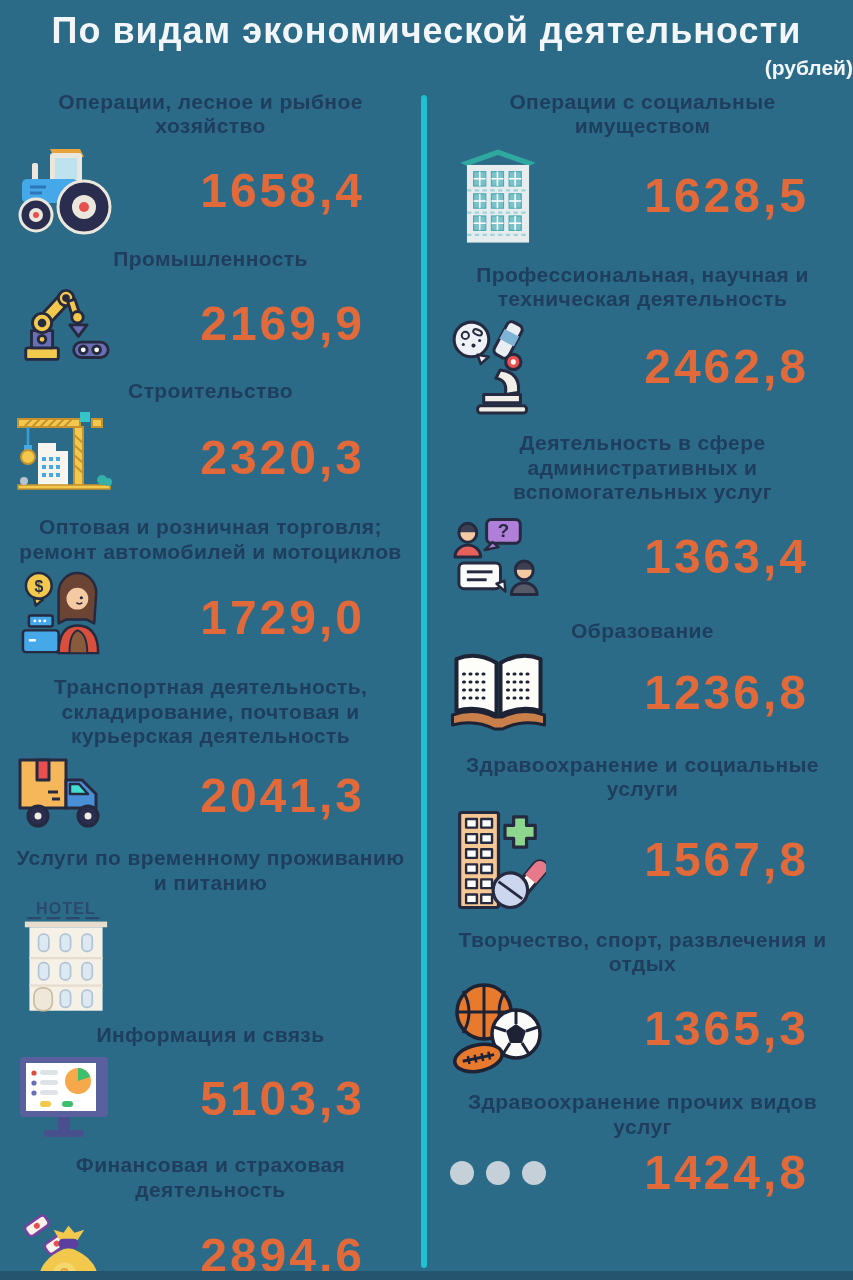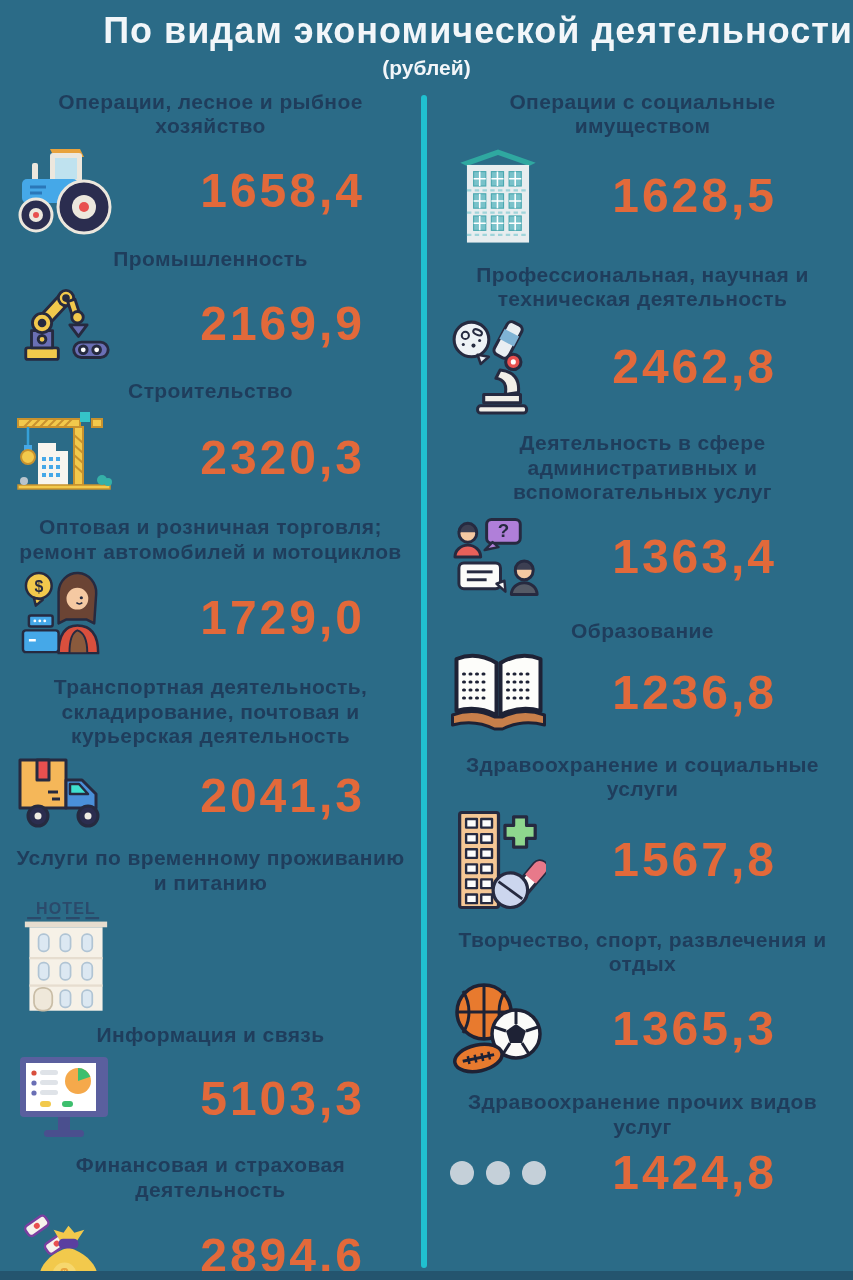--- a/index.html
+++ b/index.html
@@ -2,43 +2,43 @@
 <html style="--bg: #2b6b87; --divider: #20c0d0; --title: #f2f6f9; --cat: #1f3d5c; --val: #e2693a; --bottombar: #24546e;"><head>
 <meta charset="utf-8">
 <style>
   html,body{margin:0;padding:0;background:#10303f;}
   .stage{
     position:relative;width:853px;height:1280px;overflow:hidden;
     background:var(--bg,#2b6b87);
     font-family:"Liberation Sans","DejaVu Sans",sans-serif;
   }
   .head{padding-top:10px;text-align:center;color:var(--title,#f2f6f9);}
-  .title{margin:0;font-size:36px;font-weight:700;letter-spacing:1px;text-align:right;}
-  .subtitle{margin-top:4px;font-size:21px;font-weight:600;}
+  .title{margin:0;font-size:36px;font-weight:700;letter-spacing:1px;}
+  .subtitle{margin-top:4px;font-size:21px;font-weight:600;text-align:right;}
   .divider{
     position:absolute;left:421px;top:95px;width:6px;height:1173px;
     border-radius:3px;background:var(--divider,#20c0d0);
   }
   .col{position:absolute;top:90px;width:421px;}
   .col-left{left:0;}
   .col-right{left:432px;}
   .item{margin-bottom:10px;}
   .col-right .item{margin-bottom:16px;}
   .item-title{
     font-size:21px;line-height:1.16;font-weight:700;text-align:center;
     letter-spacing:.4px;color:var(--cat,#1f3d5c);padding:0 12px;
   }
   .item-row{display:flex;align-items:center;margin-top:6px;}
   .icon-box{flex:0 0 132px;width:132px;display:flex;justify-content:center;align-items:center;}
   .item-value{
     flex:1;text-align:right;font-size:48px;font-weight:700;
     letter-spacing:3px;color:var(--val,#e2693a);
   }
   .col-left .item-value{padding-right:56px;}
-  .col-right .item-value{padding-right:76px;}
+  .col-right .item-value{padding-right:44px;}
   .bottom-bar{
     position:absolute;left:0;right:0;bottom:0;height:9px;
     background:var(--bottombar,#24546e);
   }
 </style>
 </head>
 <body>
 
 <div class="stage">
   <header class="head">

